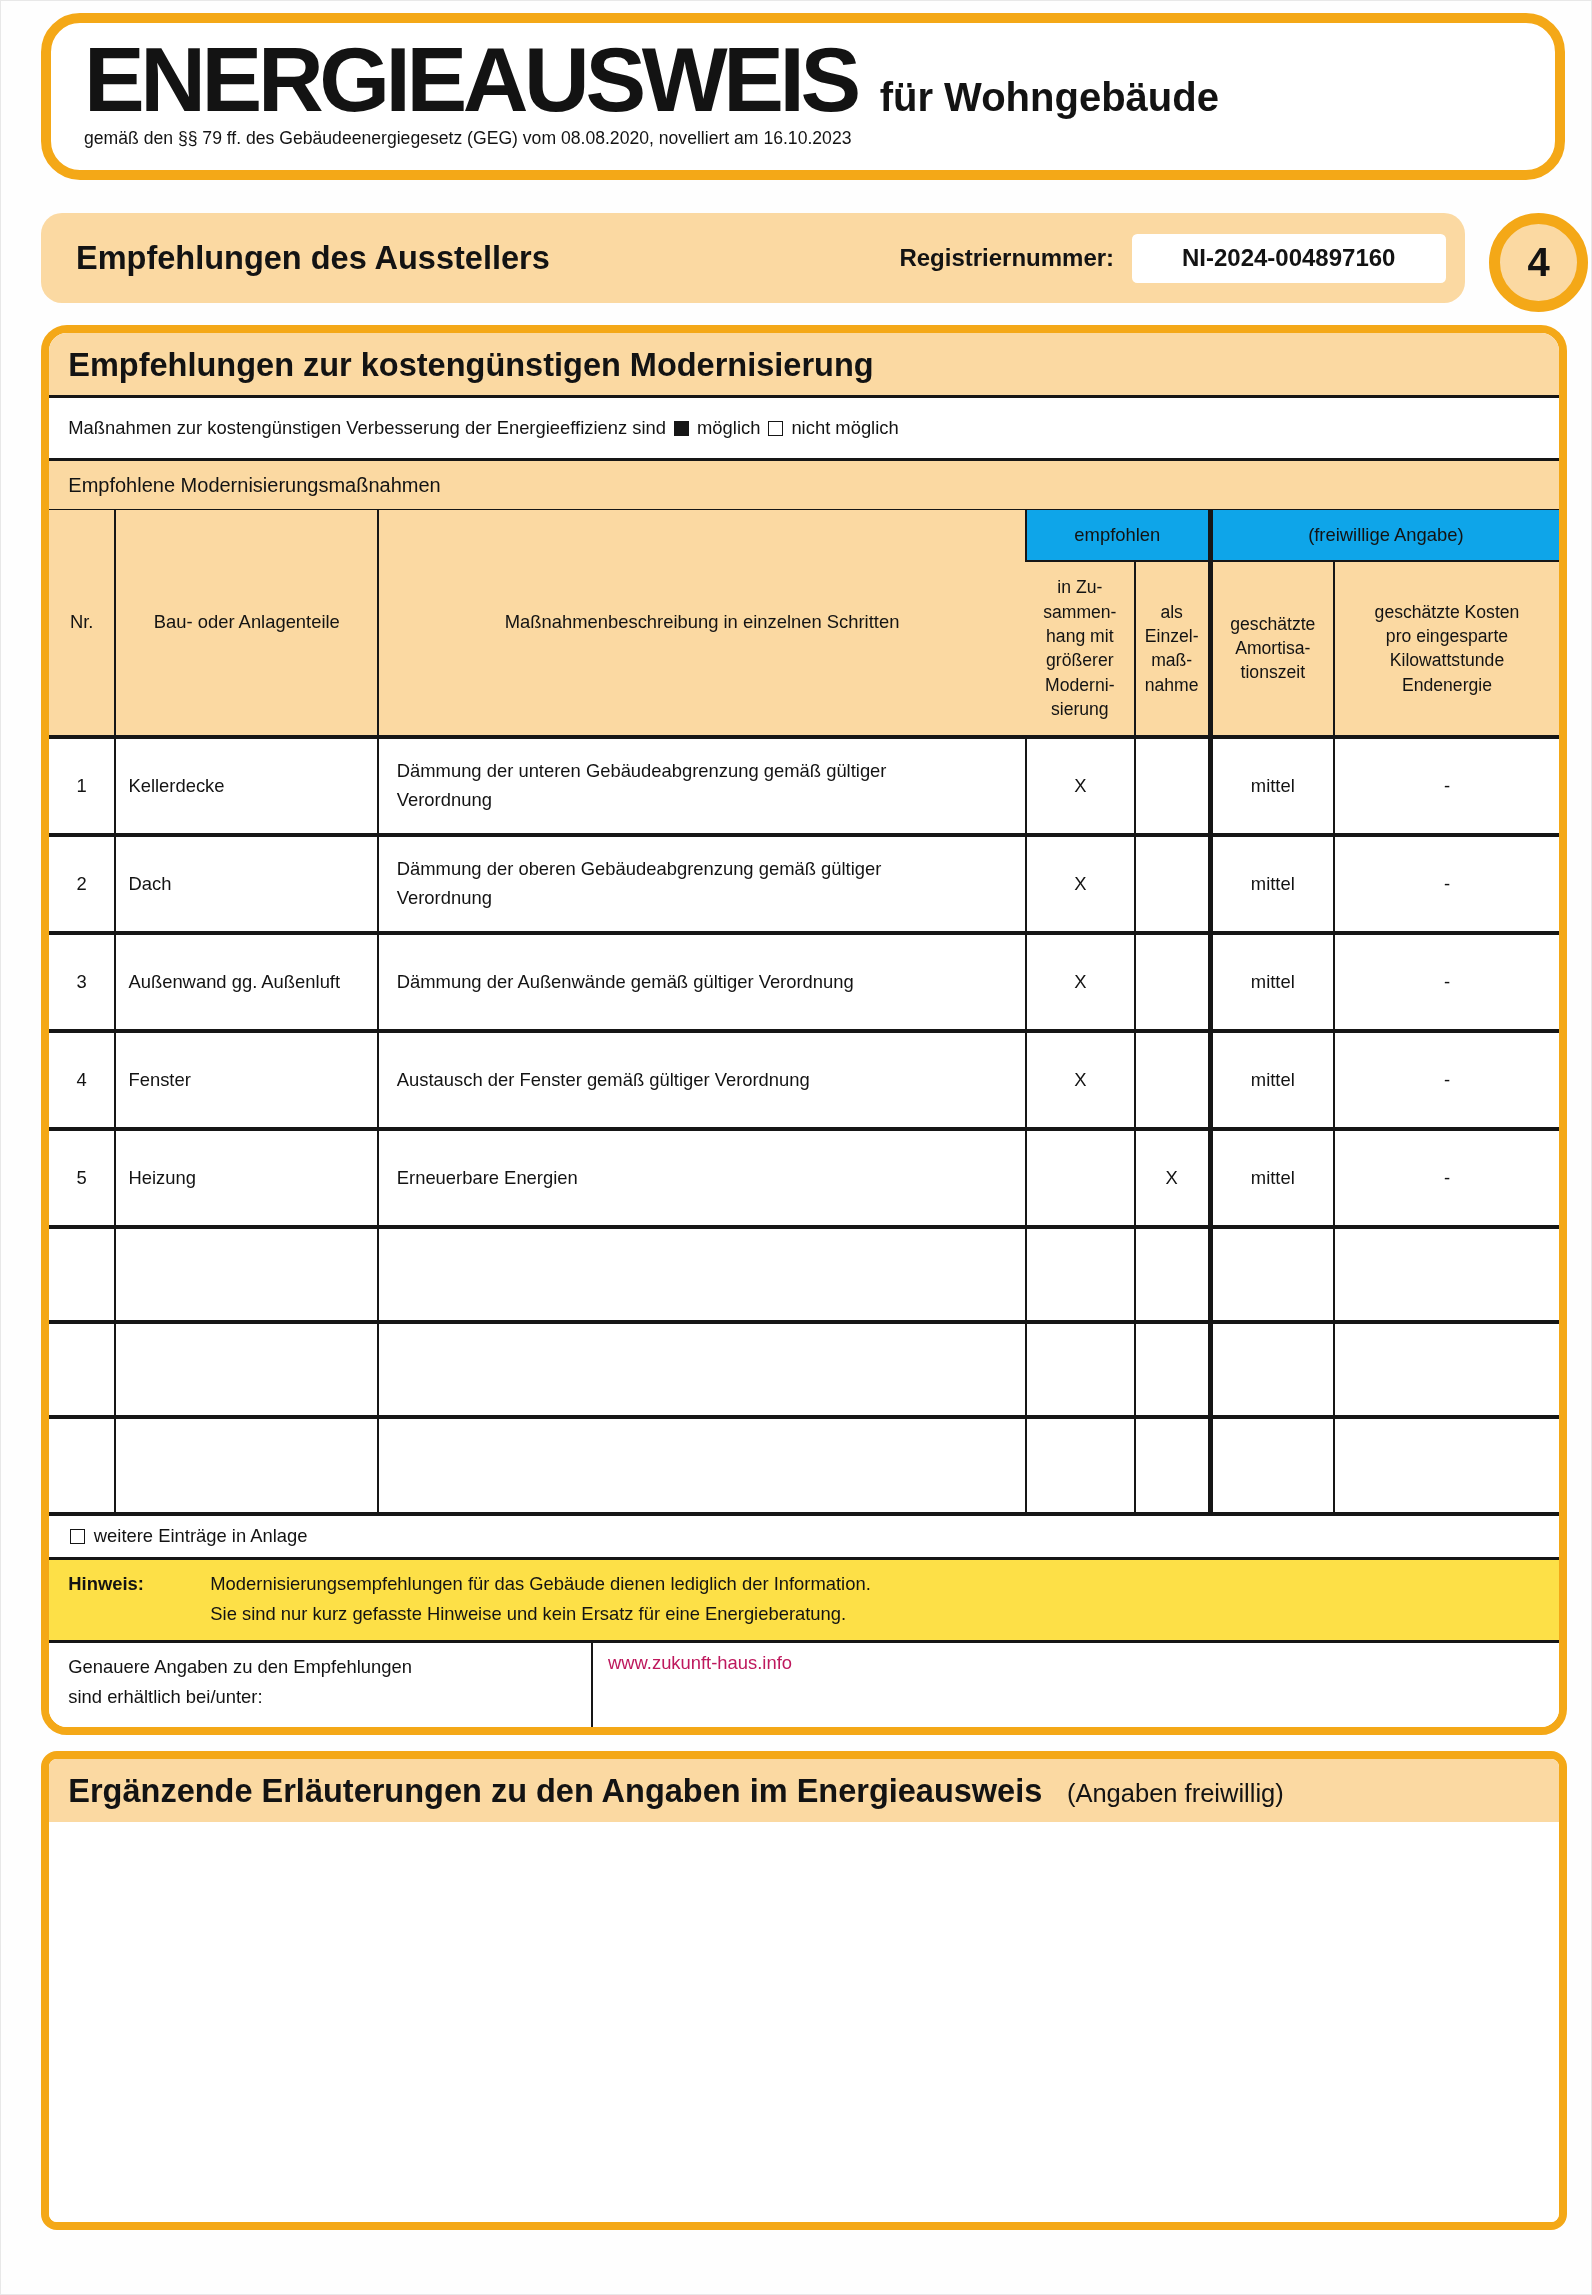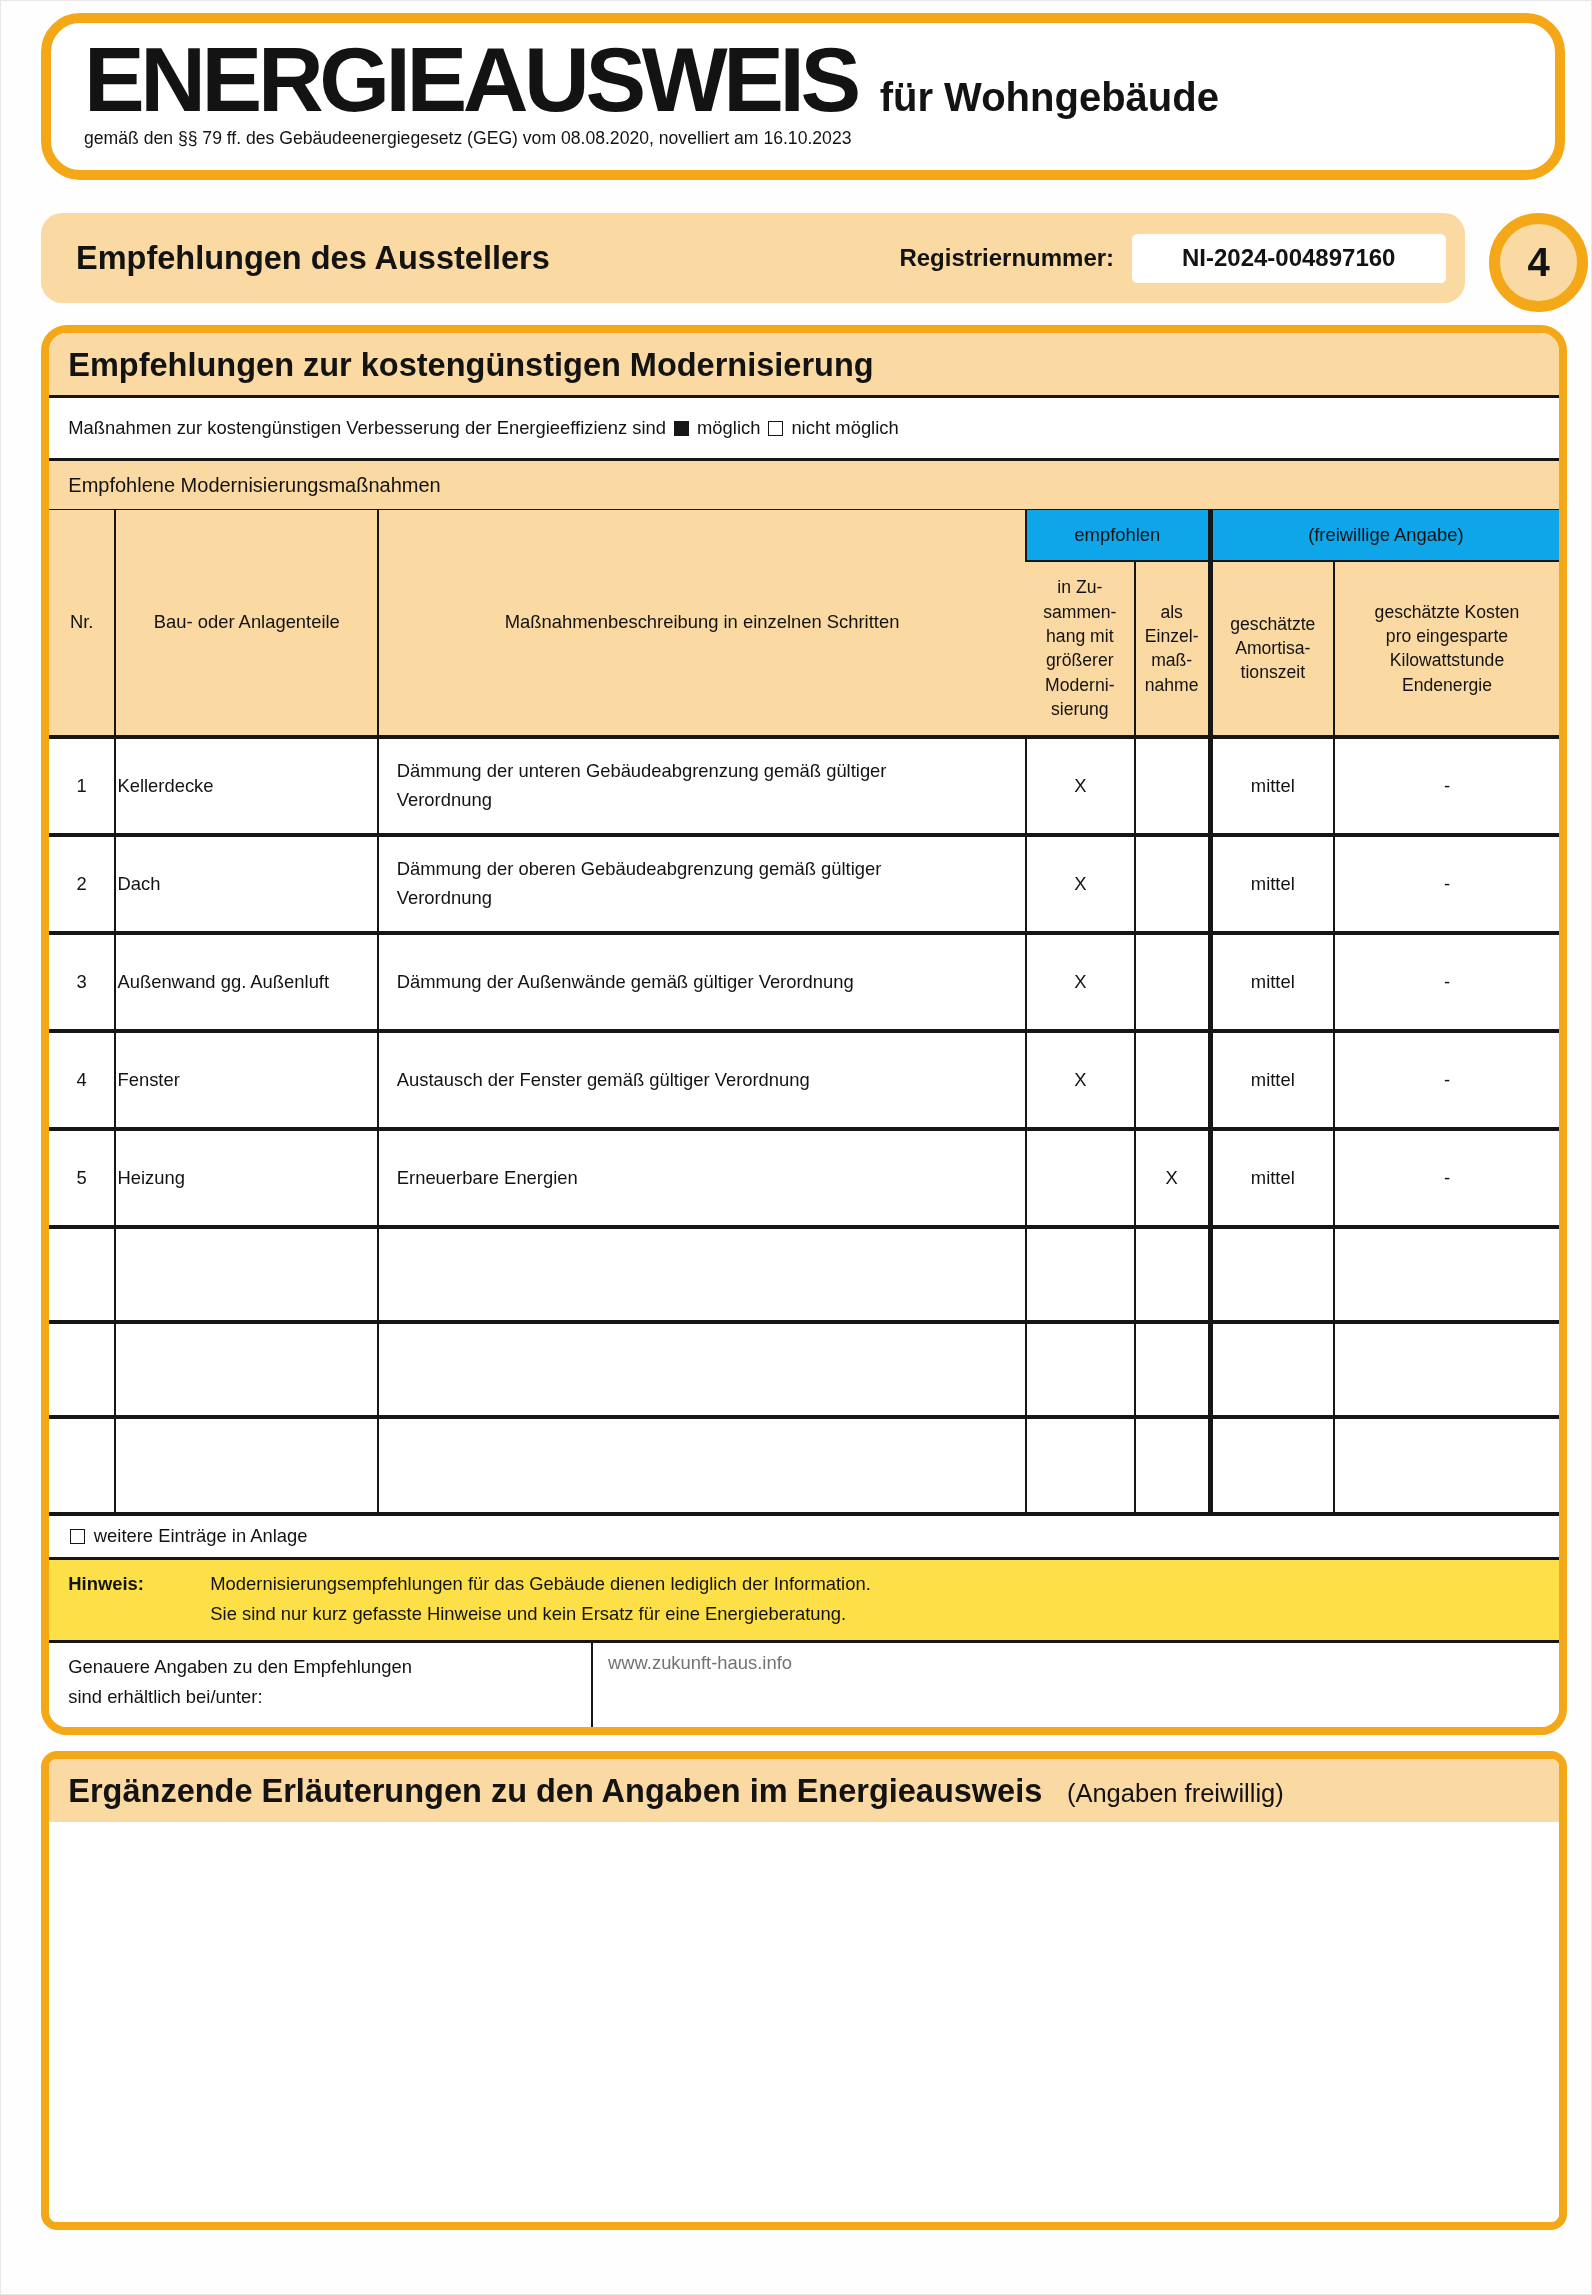--- a/index.html
+++ b/index.html
@@ -103,21 +103,21 @@
     height: 176px; background: #FBD9A2; font-size: 17.6px; text-align: center;
     white-space: pre-line; line-height: 1.38; padding: 3.5px 1.8px;
   }
   .mtable th.rspan { background: #FBD9A2; text-align: center; font-size: 18.4px; }
   .mtable tbody td {
     height: 98px; background: #fff; font-size: 18.4px;
     border-top: 4.4px solid #161616;
   }
   .mtable tbody tr.empty td { height: 95px; }
   .mtable td.center { text-align: center; }
-  .mtable td.part { padding-left: 1px; line-height: 1.5; }
+  .mtable td.part { padding-left: 12px; line-height: 1.5; }
   .mtable td.desc { padding-left: 17.6px; padding-right: 105px; line-height: 1.55; }
 
   .strip-more {
     border-top: 4.4px solid #161616;
     padding: 9.7px 17.6px 9.7px 21px;
     font-size: 18.4px;
     display: flex; align-items: center; gap: 8.8px;
     background: #fff;
   }
   .strip-note {
@@ -137,21 +137,21 @@
   .strip-source .src-label {
     width: 542px; flex: none;
     padding: 8.8px 8.8px 14px 19.3px;
     font-size: 18.4px; line-height: 1.65; white-space: pre-line;
   }
   .strip-source .src-value {
     border-left: 2.6px solid #161616;
     padding: 8.8px 8.8px 8.8px 15px;
     font-size: 18.4px; flex: 1;
   }
-  .src-value a { color: #737373; text-decoration: none; }
+  .src-value a { color: #be185d; text-decoration: none; }
 
   
   .box4 {
     width: 1526px; height: 479px;
     border: 8.8px solid #F4A817;
     border-radius: 16px;
     background: #fff;
     overflow: hidden;
   }
   .box4-head {

